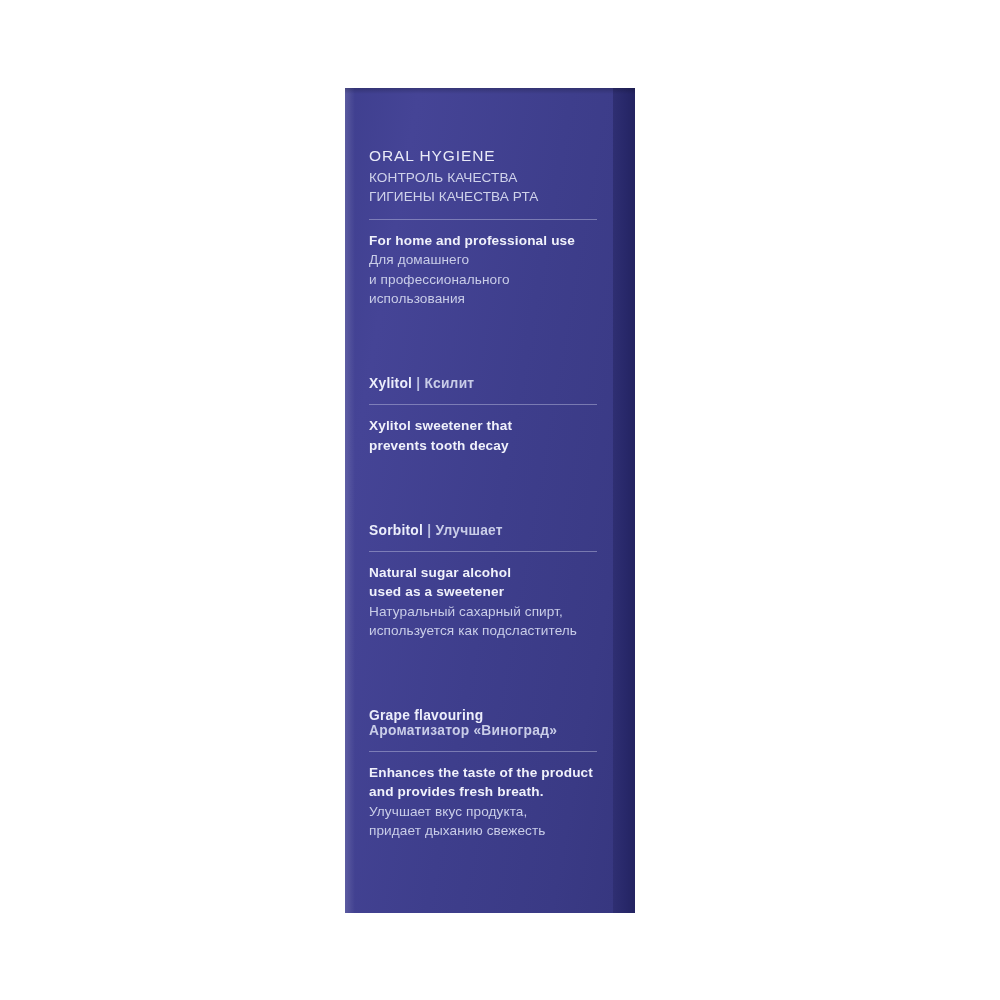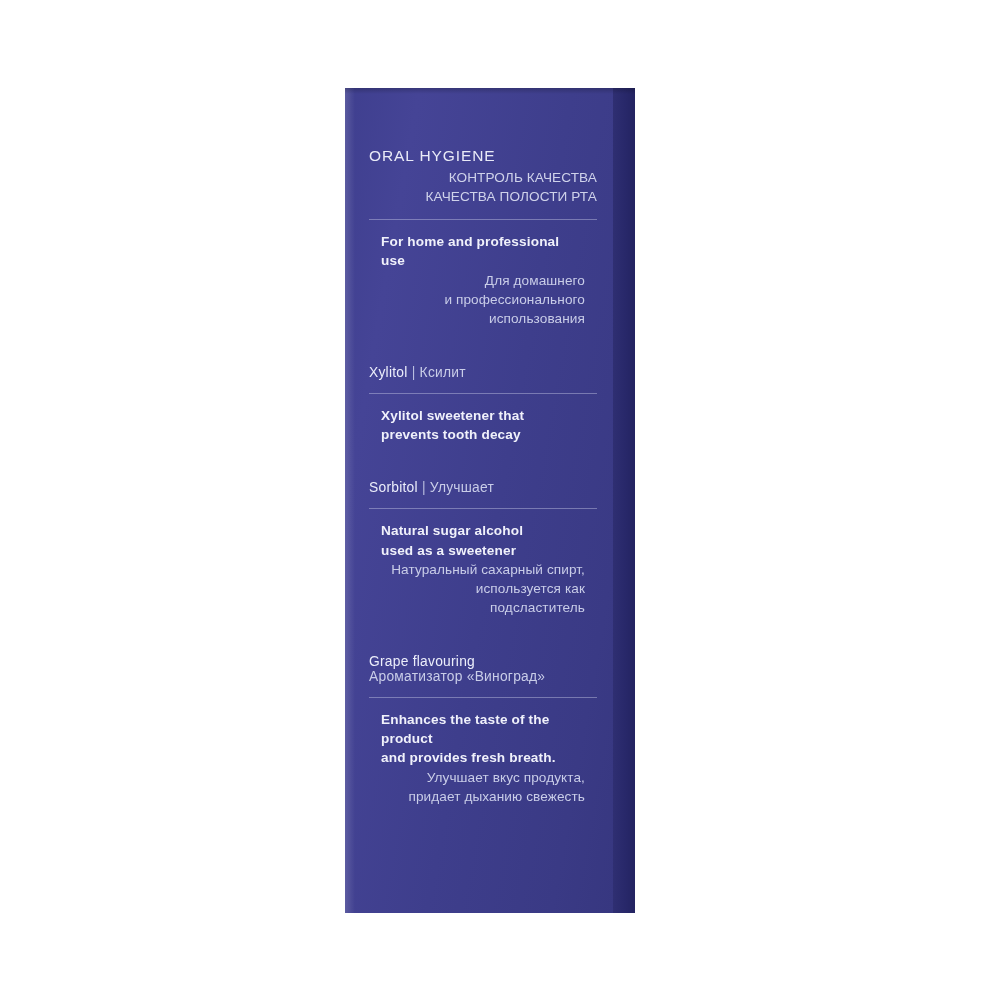--- a/index.html
+++ b/index.html
@@ -83,41 +83,41 @@
   .hl .ru {
     color: #cfd2ea;
   }
 
   .rule {
     height: 1px;
     background: rgba(220,224,245,0.38);
     margin: 13px 0 11px 0;
   }
 
-  .blk { margin: 12px; }
+  .blk { margin: 0; }
   .en {
     font-size: 13.6px;
     line-height: 1.42;
     color: #f0f1fb;
     font-weight: 600;
     letter-spacing: 0.15px;
   }
   .ru {
     font-size: 13.6px;
     line-height: 1.42;
     color: #c9cde8;
     font-weight: 400;
     letter-spacing: 0.1px;
-    text-align: right;
   }
   .ingr {
     font-size: 13.8px;
     letter-spacing: 0.25px;
     color: #eceefb;
-    font-weight: 400;
+    font-weight: 700;
+    margin-top: 44px;
   }
   .ingr .sep { color: #b9bee0; }
   .ingr .ru-inline { color: #c9cde8; }
   .sp-lg { height: 24px; }
 
   
   .reflection {
     position: absolute;
     left: 345px;
     top: 913px;
@@ -141,21 +141,21 @@
   <div class="box">
     <div class="panel"></div>
     <div class="side"></div>
     <div class="top-shade"></div>
 
     <div class="content">
 
       <div class="hl">
         <div>ORAL HYGIENE</div>
         <div class="ru">КОНТРОЛЬ КАЧЕСТВА</div>
-        <div class="ru">КАЧЕСТВА ПОЛОСТИ РТА</div>
+        <div class="ru">ГИГИЕНЫ КАЧЕСТВА РТА</div>
       </div>
 
       <div class="rule"></div>
 
       <div class="blk">
         <div class="en">For home and professional use</div>
         <div class="ru" style="white-space:pre-line;">Для домашнего
 и профессионального
 использования</div>
       </div>

